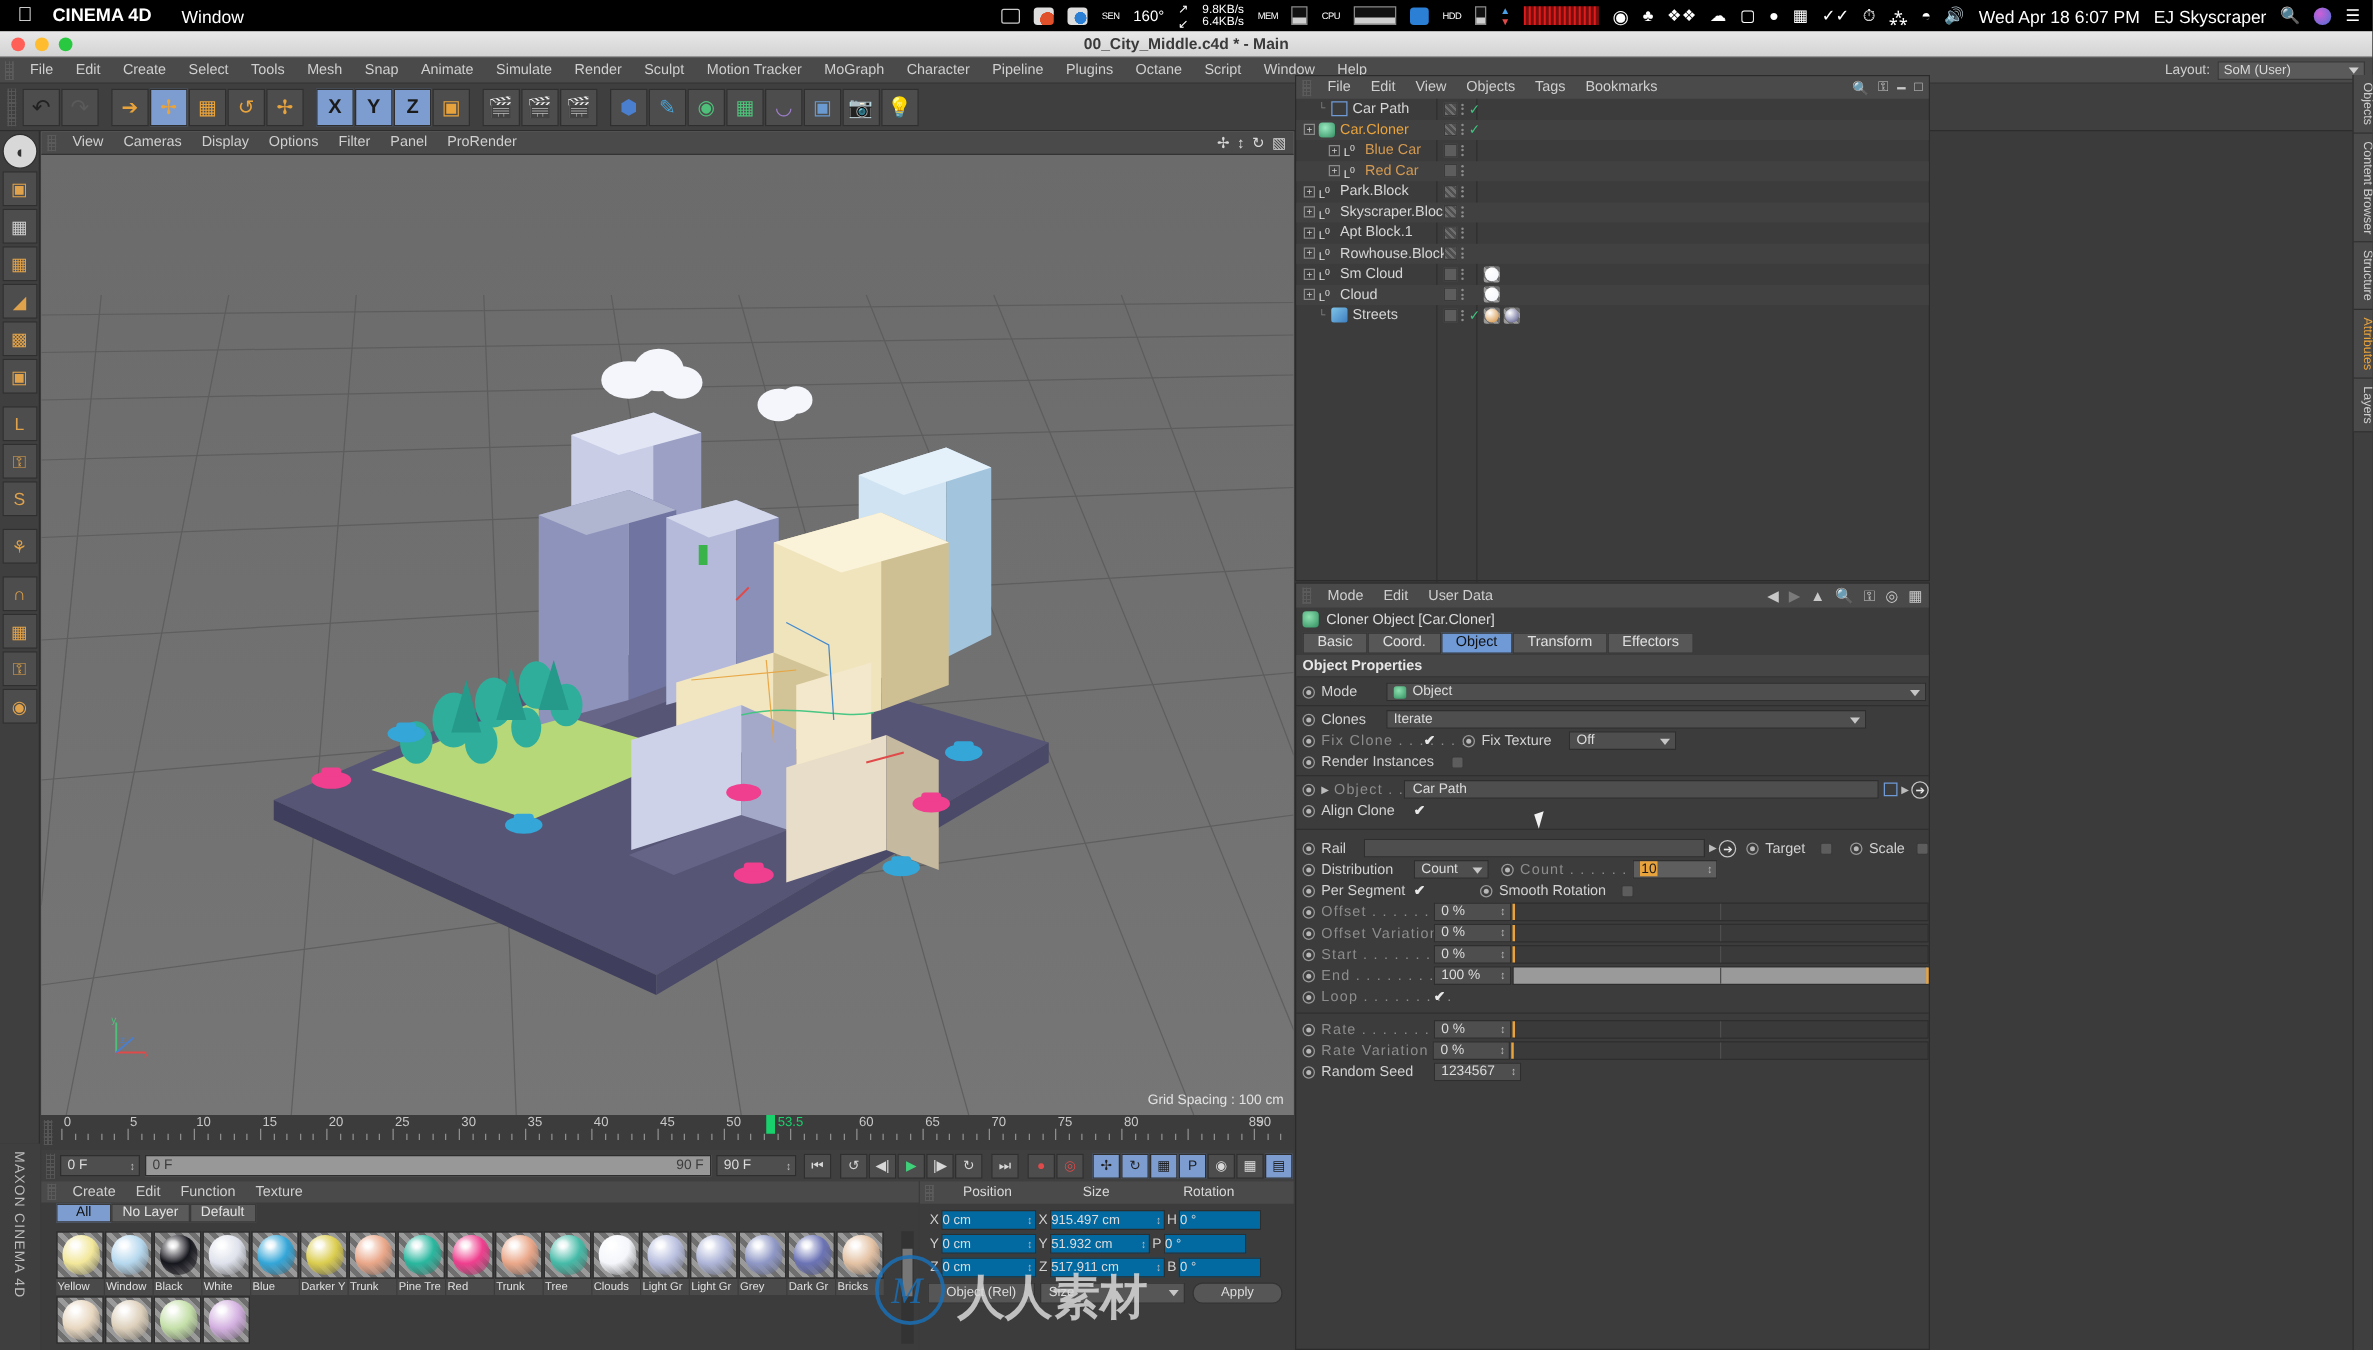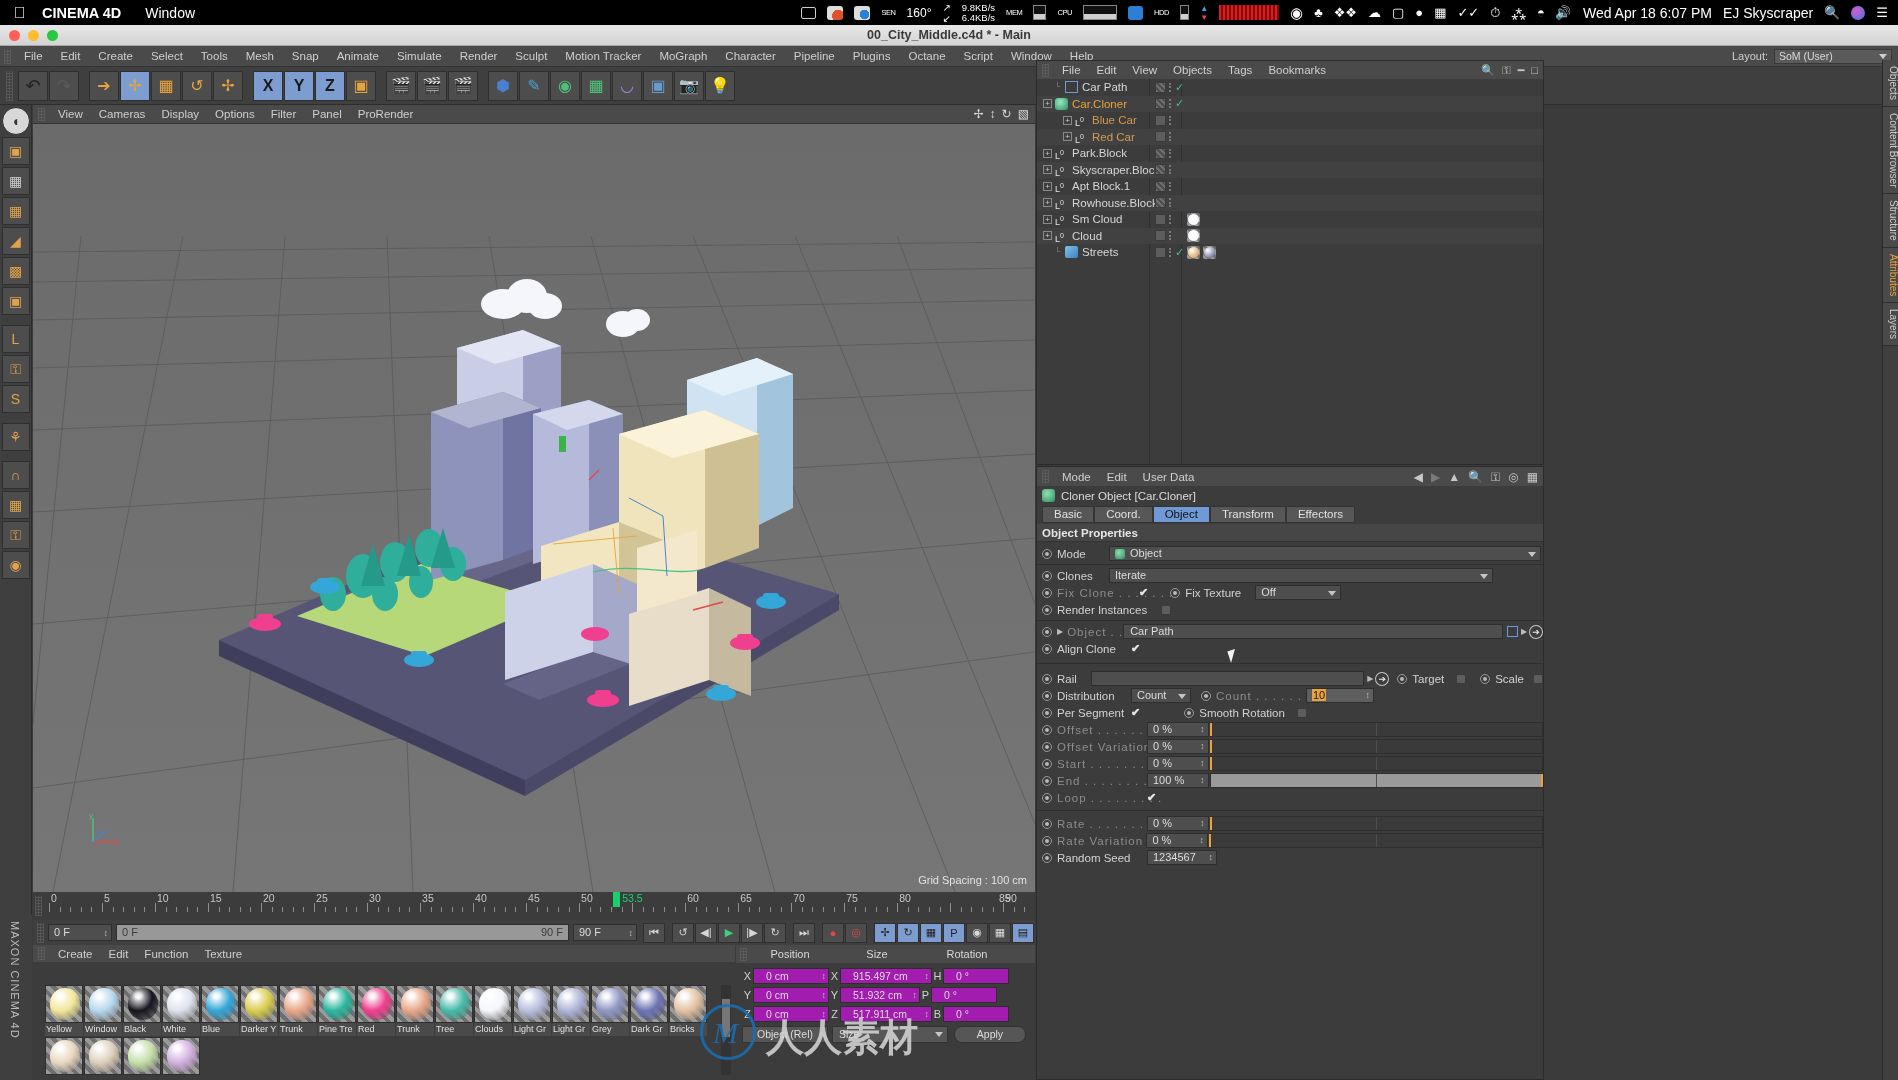--- a/index.html
+++ b/index.html
@@ -171,22 +171,22 @@
            background:#3c3c3c; }
   #coordhdr { height:18px; display:flex; align-items:center; color:#d3d3d3;
               font-size:11.5px; background:#4a4a4a; }
   #coordhdr .g { width:7px; height:13px; margin:0 4px; background:
       repeating-linear-gradient(0deg,#6a6a6a 0 1px,transparent 1px 3px),
       repeating-linear-gradient(90deg,#6a6a6a 0 1px,transparent 1px 3px);
       opacity:.55;}
   .chdr { text-align:center; font-size:11px; color:#d8d8d8; }
   .crow { display:flex; align-items:center; height:17px; margin-top:2px; }
   .clbl { width:11px; font-size:11px; color:#d0d0d0; text-align:center; }
-  .cfld { height:16px; background:#a21caf; border:1px solid #2e2e2e;
-          color:#dcdcdc; font-size:10.5px; line-height:14px; padding-left:12px;
+  .cfld { height:16px; background:#0369a1; border:1px solid #2e2e2e;
+          color:#dcdcdc; font-size:10.5px; line-height:14px; padding-left:0;
           position:relative; }
   .cfld .sp { position:absolute; right:2px; top:0px; font-size:9px; color:#bbb; }
   .cbtn { height:17px; background:#565656; border:1px solid #333; color:#ddd;
           font-size:10.5px; line-height:15px; text-align:center; }
 
   
   #objman { position:absolute; left:1036px; top:60px; width:508px; height:405px;
             background:#3c3c3c; border:1px solid #2b2b2b; }
   #objmenu { height:18px; display:flex; align-items:center; color:#cfcfcf;
              font-size:11.5px; background:#4a4a4a; }
@@ -790,20 +790,25 @@
 </div>
 
 <div id="matman">
   <div id="matmenu">
     <span class="g"></span>
     <span class="mi">Create</span>
     <span class="mi">Edit</span>
     <span class="mi">Function</span>
     <span class="mi">Texture</span>
   </div>
+  <div id="mattabs">
+      <span class="mtab sel">All</span>
+      <span class="mtab">No Layer</span>
+      <span class="mtab">Default</span>
+    </div>
   <div id="matgrid">
       <div class="matcell">
         <div class="matsw">
           <div class="matball" style="background: radial-gradient(circle at 34% 28%, rgb(255, 255, 255) 2%, rgb(242, 231, 154) 46%, rgba(0, 0, 0, 0.2) 100%);"></div>
         </div>
         <div class="matname">Yellow</div>
       </div>
       <div class="matcell">
         <div class="matsw">
           <div class="matball" style="background: radial-gradient(circle at 34% 28%, rgb(255, 255, 255) 2%, rgb(182, 216, 238) 46%, rgba(0, 0, 0, 0.2) 100%);"></div>

